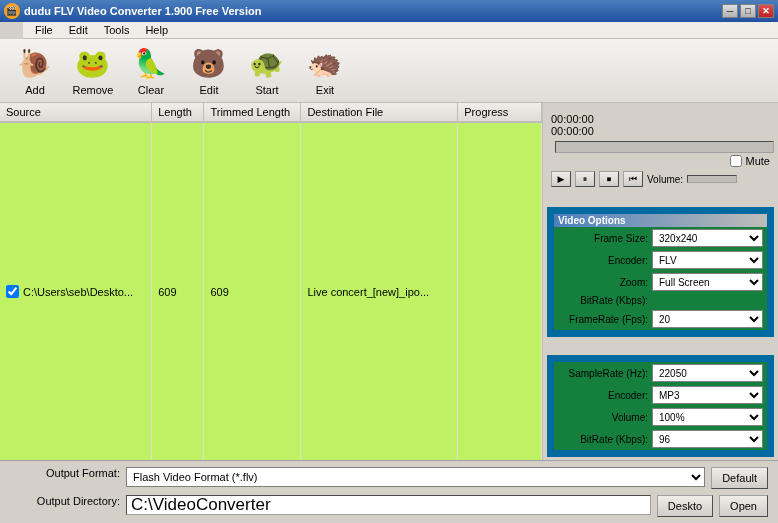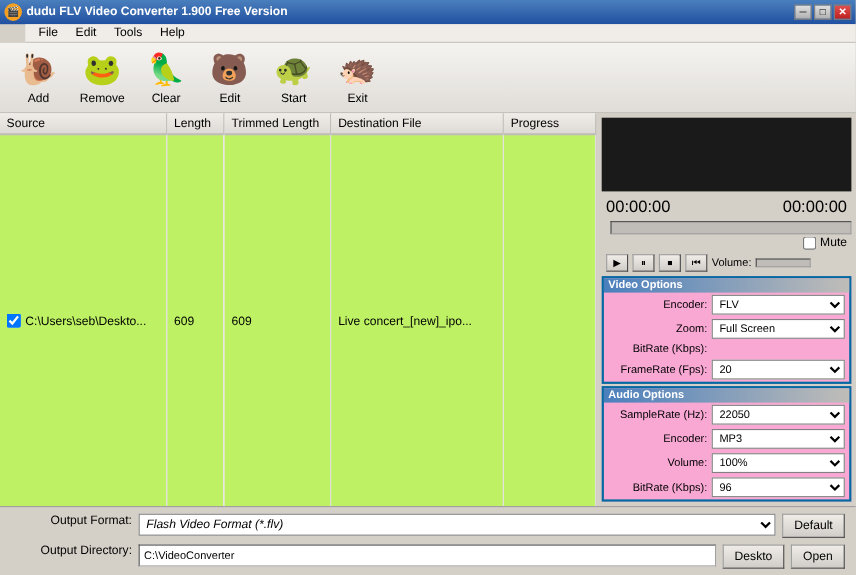--- a/index.html
+++ b/index.html
@@ -160,21 +160,22 @@
       width: 100%;
       height: 120px;
       margin-bottom: 4px;
     }
 
     
     .time-bar {
       display: flex;
       justify-content: space-between;
       padding: 2px 4px;
-      font-size: 15px;
+      font-size: 11px;
+      flex-direction: column;
     }
     .seek-bar {
       width: 100%;
       height: 12px;
       background: #c0bdb8;
       border: 1px inset #a0a0a0;
       margin: 2px 4px;
       position: relative;
     }
 
@@ -206,23 +207,23 @@
     }
     .volume-label { font-size: 10px; }
     .volume-slider {
       width: 50px; height: 8px;
       background: #c0bdb8;
       border: 1px inset #a0a0a0;
     }
 
     
     .options-group {
-      margin-top: 2px;
-      border: 2px solid #0369a1;
-      background: #f9a8d4;
+      margin-top: 18px;
+      border: 7px solid #0369a1;
+      background: #15803d;
     }
     .options-title {
       background: linear-gradient(to right, #4a7fbd, #c0bdb8);
       color: white;
       font-size: 10px;
       padding: 1px 4px;
       font-weight: bold;
     }
     .options-row {
       display: flex;
@@ -264,31 +265,30 @@
       width: 110px;
       font-size: 11px;
       text-align: right;
       flex-shrink: 0;
     }
     .bottom-input {
       flex: 1;
       height: 20px;
       border: 1px inset #a0a0a0;
       background: white;
-      font-size: 10px;
+      font-size: 17px;
       padding: 0 4px;
     }
     .bottom-select {
       flex: 1;
       height: 20px;
       border: 1px solid #808080;
       background: white;
       font-size: 11px;
       padding: 0 2px;
-      font-style: italic;
     }
     .bottom-btn {
       height: 22px;
       padding: 0 10px;
       background: linear-gradient(to bottom, #f0ede8, #d0cdc8);
       border: 1px outset #a0a0a0;
       font-size: 11px;
       cursor: pointer;
       white-space: nowrap;
     }
@@ -395,20 +395,26 @@
       <div class="play-btn">⏸</div>
       <div class="play-btn">⏹</div>
       <div class="play-btn">⏮</div>
       <span class="volume-label">Volume:</span>
       <div class="volume-slider"></div>
     </div>
 
     <div class="options-group">
       <div class="options-title">Video Options</div>
       <div class="options-row">
+        <span class="options-label">Frame Size:</span>
+        <select class="options-select">
+          <option>320x240</option><option>640x480</option><option>1280x720</option>
+        </select>
+      </div>
+      <div class="options-row">
         <span class="options-label">Encoder:</span>
         <select class="options-select">
           <option>FLV</option><option>H.264</option><option>MPEG4</option>
         </select>
       </div>
       <div class="options-row">
         <span class="options-label">Zoom:</span>
         <select class="options-select">
           <option>Full Screen</option><option>Letterbox</option><option>Crop</option>
         </select>
@@ -418,21 +424,20 @@
       </div>
       <div class="options-row">
         <span class="options-label">FrameRate (Fps):</span>
         <select class="options-select">
           <option>15</option><option selected="">20</option><option>25</option><option>30</option>
         </select>
       </div>
     </div>
 
     <div class="options-group">
-      <div class="options-title">Audio Options</div>
       <div class="options-row">
         <span class="options-label">SampleRate (Hz):</span>
         <select class="options-select">
           <option>22050</option><option>44100</option><option>48000</option>
         </select>
       </div>
       <div class="options-row">
         <span class="options-label">Encoder:</span>
         <select class="options-select">
           <option>MP3</option><option>AAC</option><option>OGG</option>

